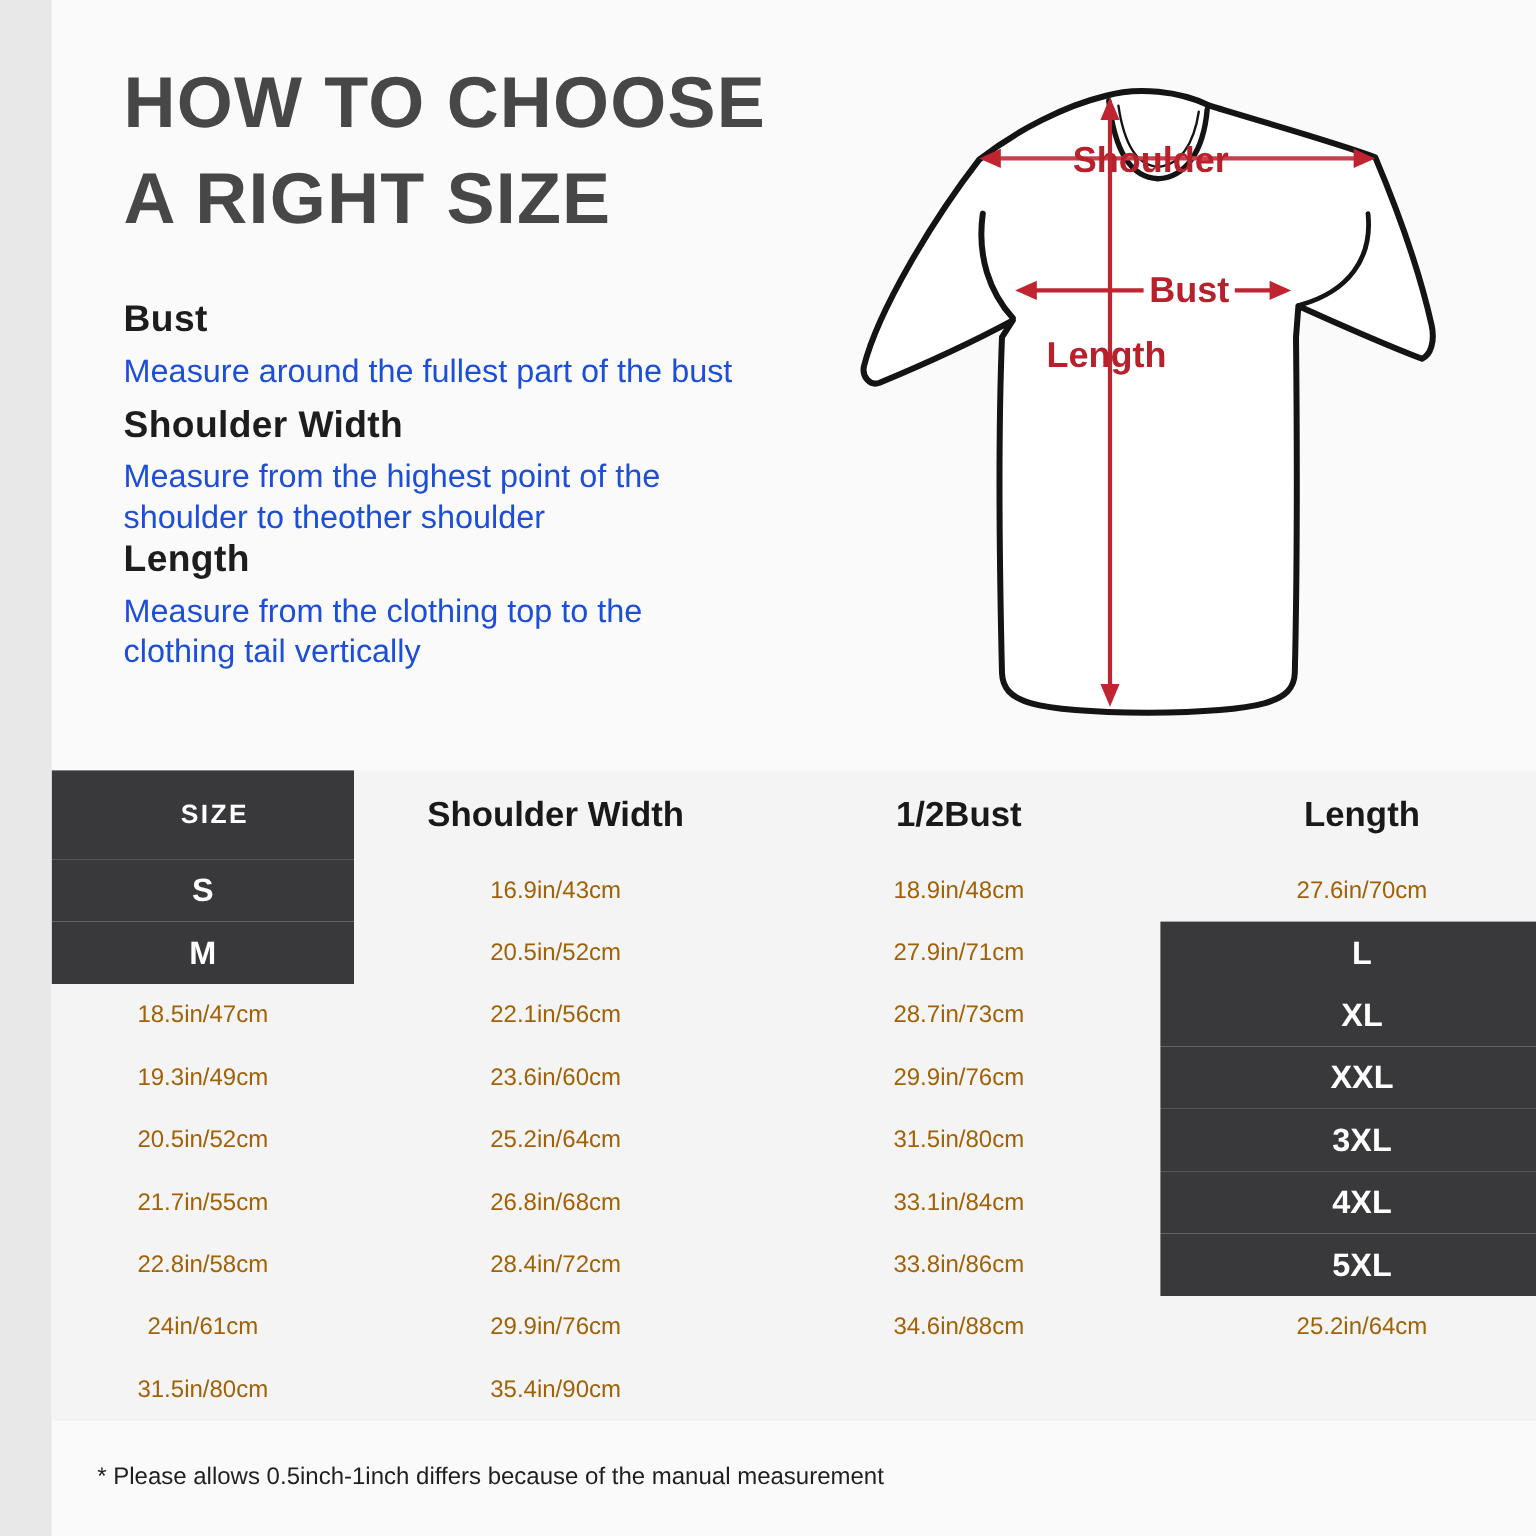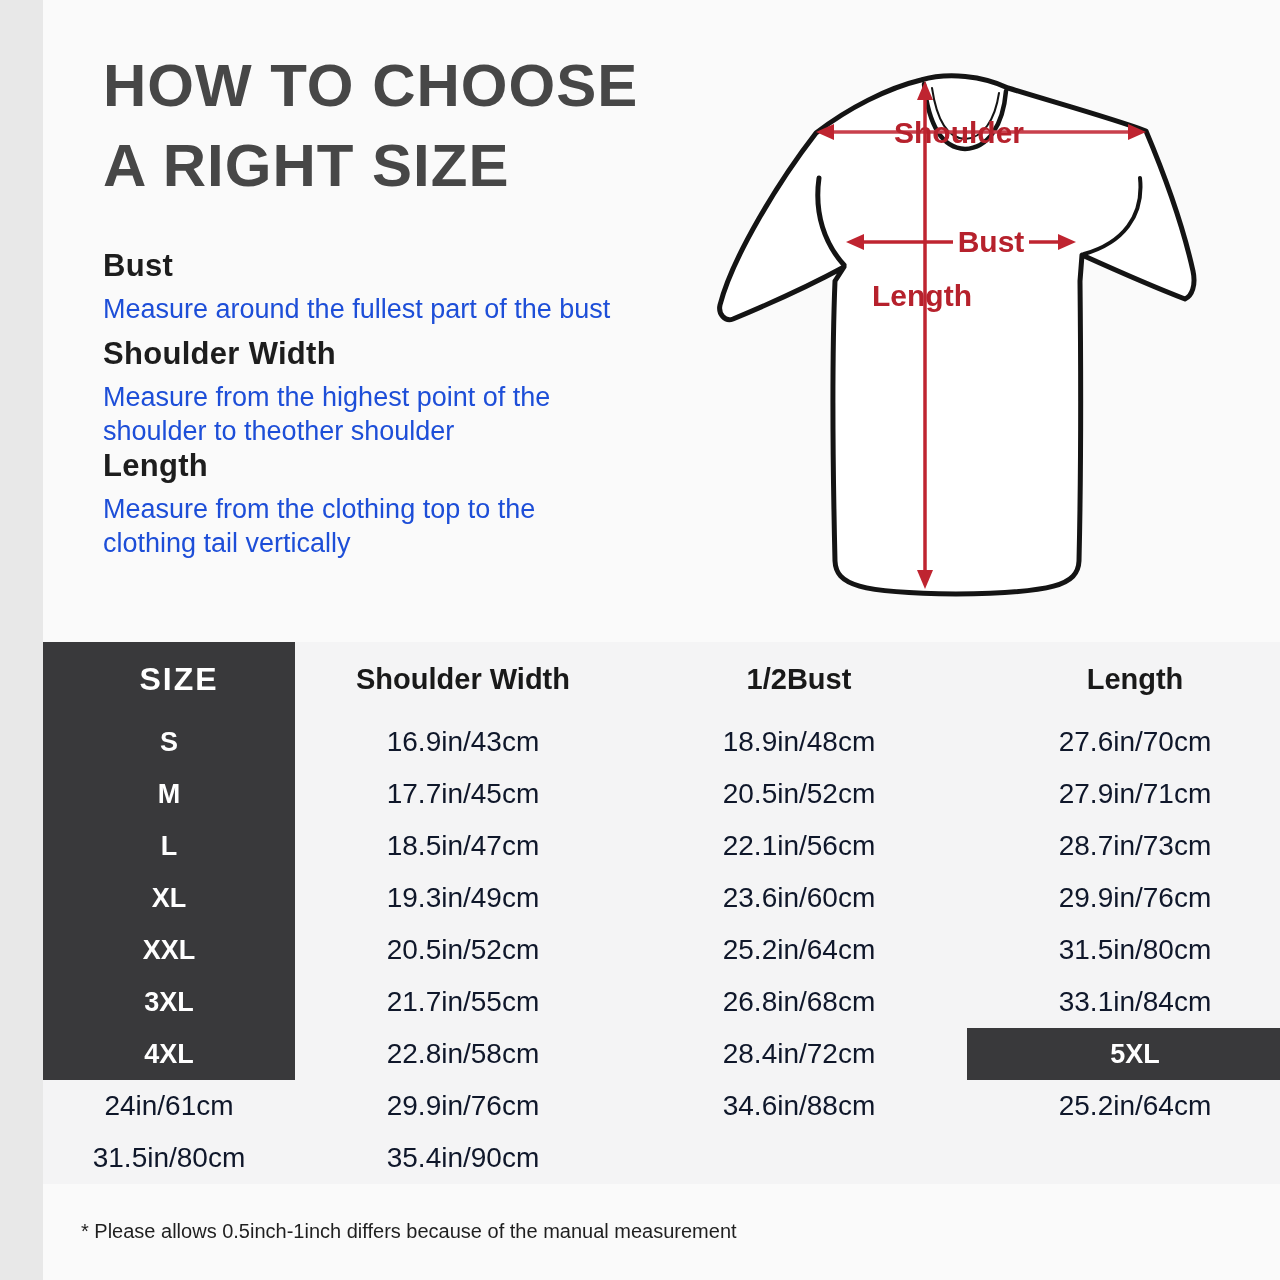--- a/index.html
+++ b/index.html
@@ -28,24 +28,24 @@
                 font-weight:bold;font-size:30px;}
   
   .size-table{
     position:absolute;left:0;top:642px;width:1260px;
     display:grid;
     grid-template-columns:252px 336px 336px 336px;
     grid-template-rows:74px repeat(9,52px);
     background:#f4f4f5;
   }
   .cell{display:flex;align-items:center;justify-content:center;
-        font-size:28px;color:#0f172a;}
+        font-size:20px;color:#a16207;}
   .cell.hdr{font-weight:bold;font-size:29px;color:#191919;}
   .cell.dark{background:#39393b;color:#ffffff;font-weight:bold;font-size:27px;}
-  .cell.dark.hdr{font-size:32px;letter-spacing:2px;color:#fff;padding-left:20px;}
+  .cell.dark.hdr{font-size:22px;letter-spacing:2px;color:#fff;padding-left:20px;}
   
   .footnote{position:absolute;left:38px;top:1220px;font-size:20px;color:#1f1f1f;}
 </style>
 </head>
 <body>
 
 <div class="page">
 
   <div class="title">
     <div>HOW TO CHOOSE</div>
@@ -116,21 +116,20 @@
     <div class="cell hdr">Shoulder Width</div>
     <div class="cell hdr">1/2Bust</div>
     <div class="cell hdr">Length</div>
 
     <div class="cell dark">S</div>
     <div class="cell">16.9in/43cm</div>
     <div class="cell">18.9in/48cm</div>
     <div class="cell">27.6in/70cm</div>
 
     <div class="cell dark">M</div>
-    <div class="cell">17.7in/45cm</div>
     <div class="cell">20.5in/52cm</div>
     <div class="cell">27.9in/71cm</div>
 
     <div class="cell dark">L</div>
     <div class="cell">18.5in/47cm</div>
     <div class="cell">22.1in/56cm</div>
     <div class="cell">28.7in/73cm</div>
 
     <div class="cell dark">XL</div>
     <div class="cell">19.3in/49cm</div>
@@ -143,20 +142,21 @@
     <div class="cell">31.5in/80cm</div>
 
     <div class="cell dark">3XL</div>
     <div class="cell">21.7in/55cm</div>
     <div class="cell">26.8in/68cm</div>
     <div class="cell">33.1in/84cm</div>
 
     <div class="cell dark">4XL</div>
     <div class="cell">22.8in/58cm</div>
     <div class="cell">28.4in/72cm</div>
+    <div class="cell">33.8in/86cm</div>
 
     <div class="cell dark">5XL</div>
     <div class="cell">24in/61cm</div>
     <div class="cell">29.9in/76cm</div>
     <div class="cell">34.6in/88cm</div>
 
     <div class="cell">25.2in/64cm</div>
     <div class="cell">31.5in/80cm</div>
     <div class="cell">35.4in/90cm</div>
   </div>

